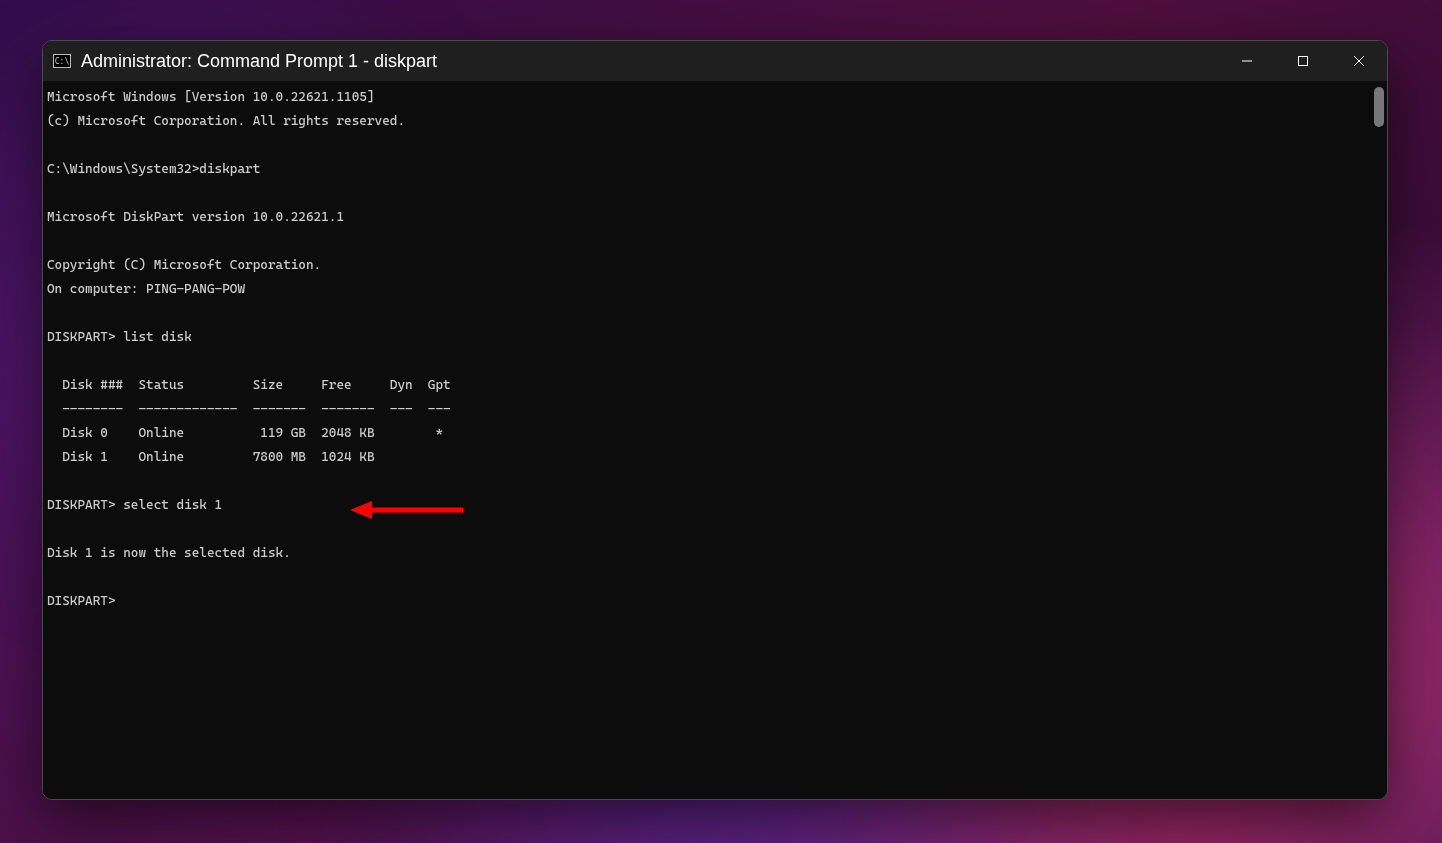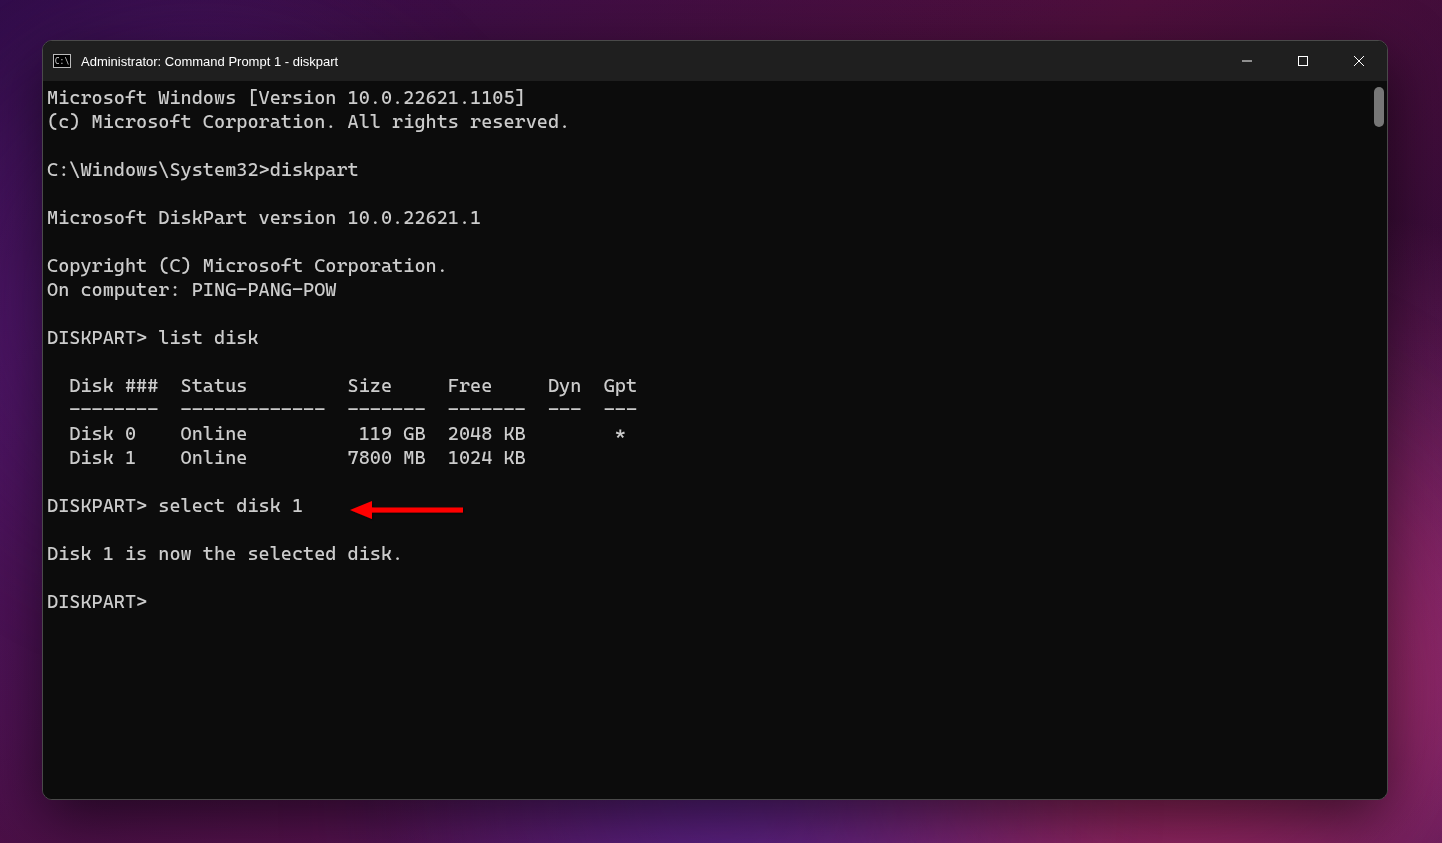--- a/index.html
+++ b/index.html
@@ -47,37 +47,37 @@
     background: #000;
     border: 1px solid #bbb;
     margin-right: 10px;
     position: relative;
     display:flex; align-items:center; justify-content:center;
     font-size: 8px; color:#ccc; font-family: monospace;
   }
   .title-text {
     color: #ffffff;
     font-family: "Segoe UI", Arial, sans-serif;
-    font-size: 13px;
+    font-size: 18px;
     flex: 1;
   }
   .win-controls { display:flex; height:100%; }
   .win-btn {
     width: 56px; height: 100%;
     display:flex; align-items:center; justify-content:center;
     color:#ffffff;
   }
   .win-btn svg { width:12px; height:12px; }
 
   .terminal-body {
     flex: 1;
     background: #0c0c0c;
     padding: 4px 0 0 4px;
     font-family: Consolas, "Cascadia Mono", monospace;
-    font-size: 19px;
+    font-size: 13px;
     line-height: 24px;
     color: #cccccc;
     white-space: pre;
     position: relative;
     overflow: hidden;
   }
   .scrollbar {
     position:absolute; right:3px; top:6px; width:10px; height:40px;
     background:#777; border-radius:5px;
   }

